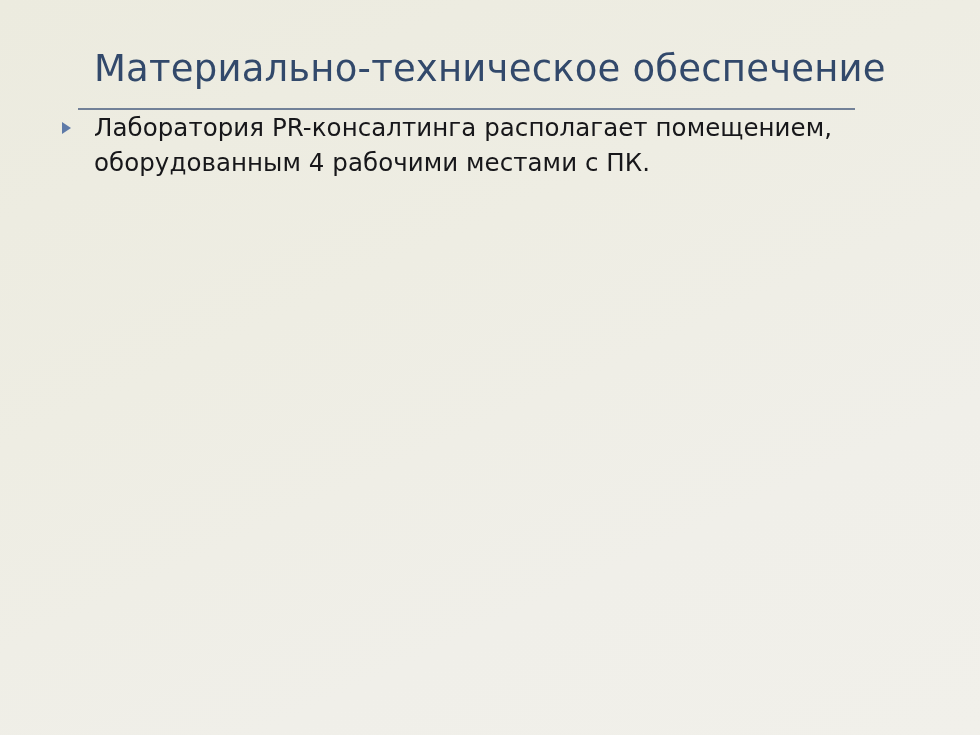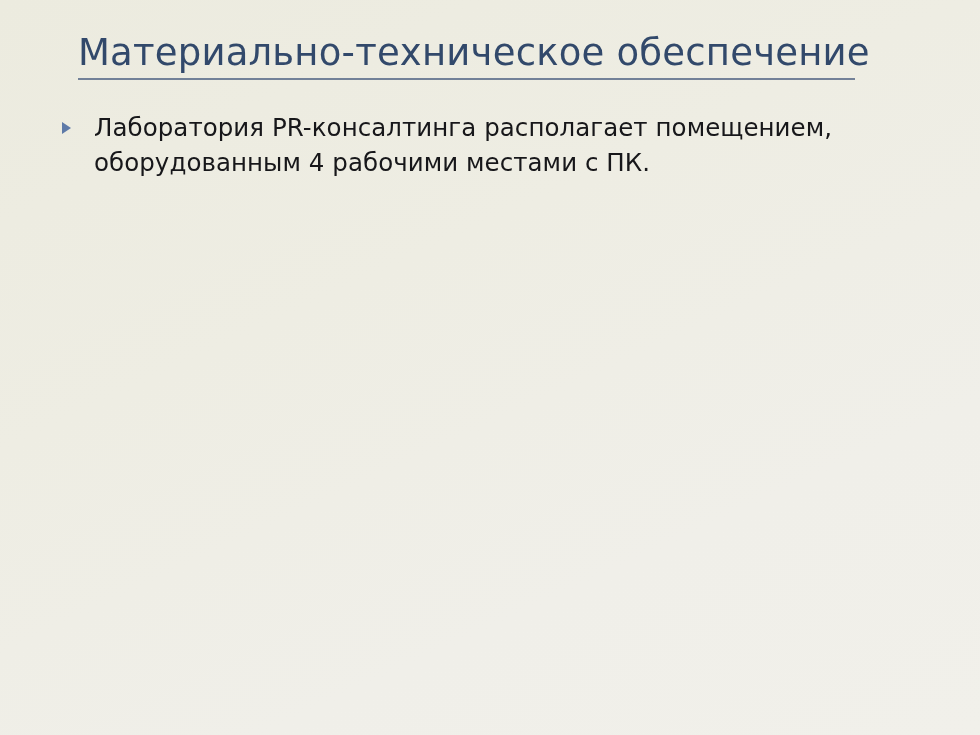--- a/index.html
+++ b/index.html
@@ -27,21 +27,21 @@
 
   
   .title-block {
     position: absolute;
     left: 78px;
     top: 30px;
     width: 782px;
   }
 
   .slide-title {
-    margin: 0;
+    margin: 16px;
     font-family: "DejaVu Sans", "Liberation Sans", sans-serif;
     font-weight: 400;
     font-size: 37px;
     line-height: 46px;
     letter-spacing: 0.2px;
     color: #32496b;
     white-space: nowrap;
   }
 
   .title-rule {

